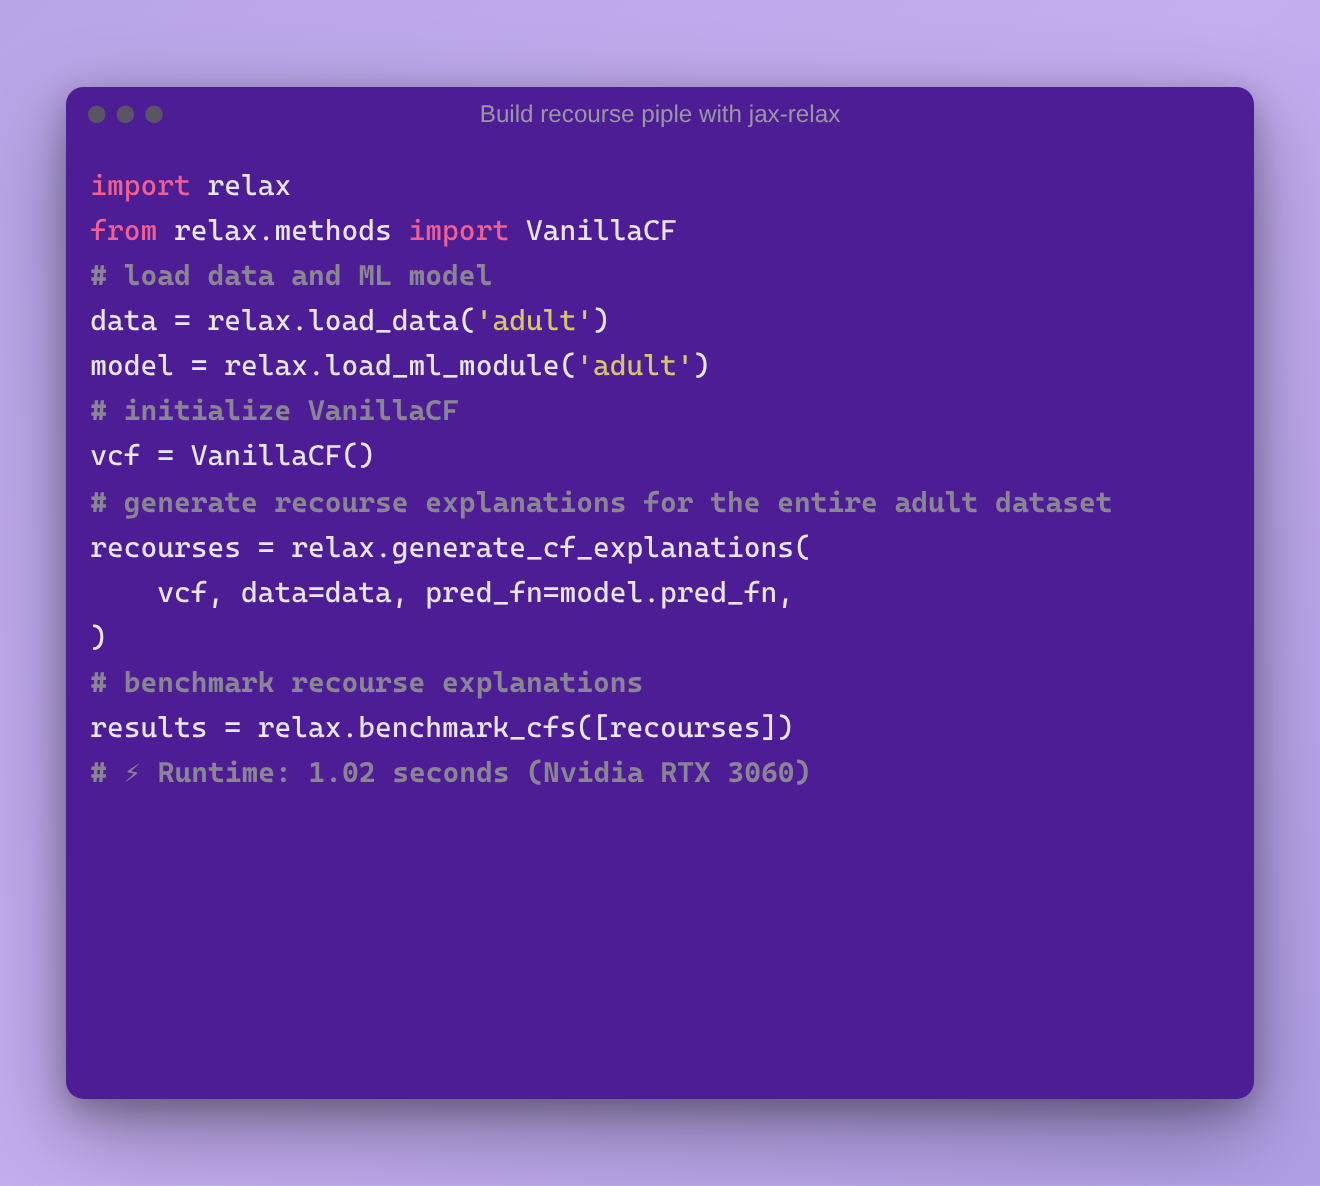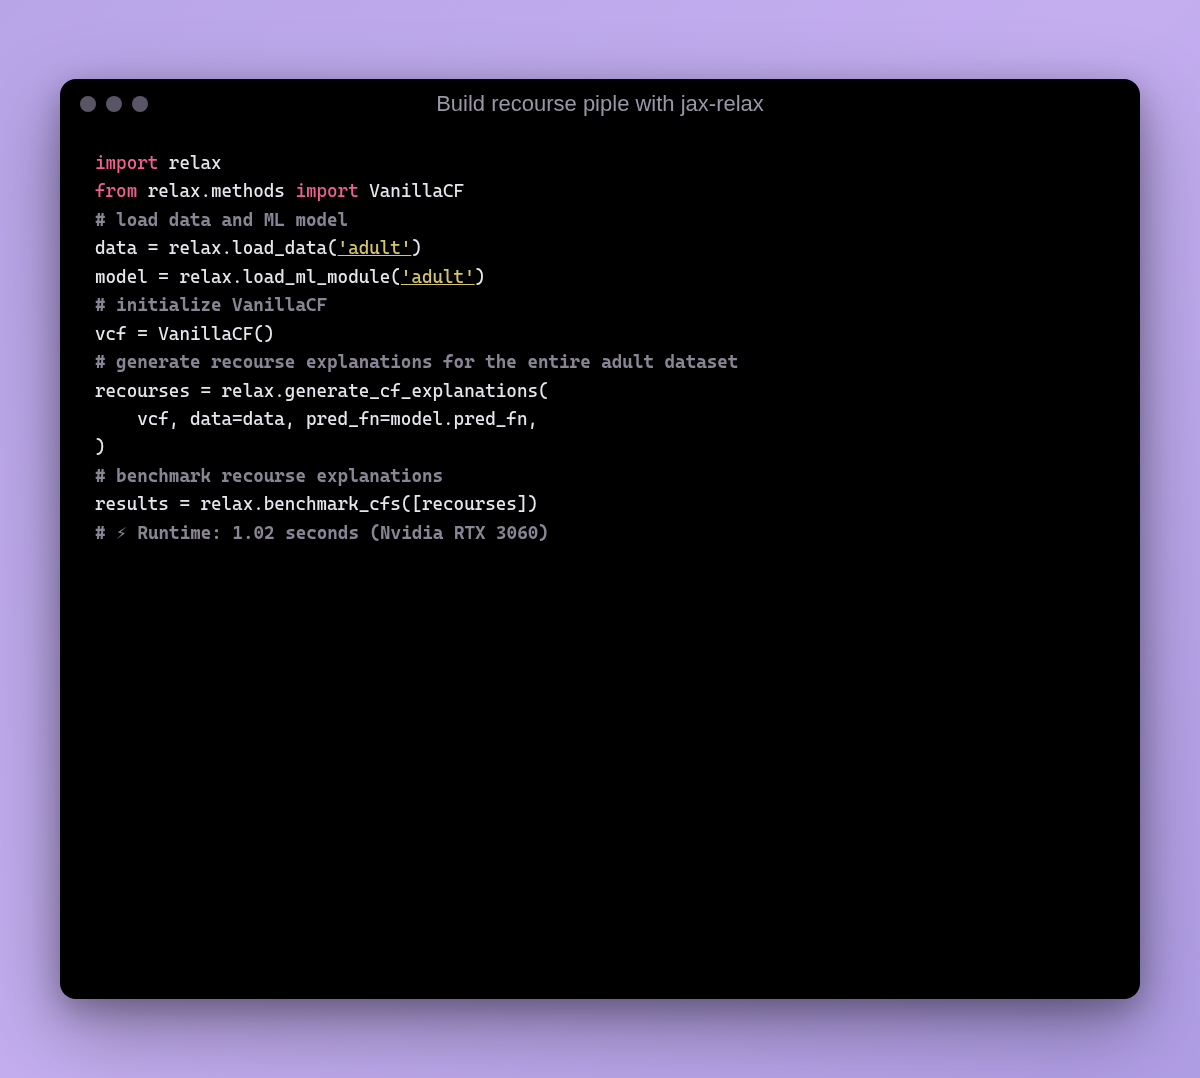--- a/index.html
+++ b/index.html
@@ -8,21 +8,21 @@
     height: 1078px;
     background: linear-gradient(135deg, #b8a5e8 0%, #c4aef0 50%, #b09ee5 100%);
     display: flex;
     align-items: center;
     justify-content: center;
     font-family: 'SF Mono', Monaco, 'Cascadia Code', 'Roboto Mono', Consolas, 'Courier New', monospace;
   }
   .window {
     width: 1080px;
     height: 920px;
-    background: #000000;
+    background: #4c1d95;
     border-radius: 16px;
     box-shadow: 0 30px 80px rgba(0,0,0,0.35), 0 10px 30px rgba(0,0,0,0.25);
     overflow: hidden;
     position: relative;
   }
   .titlebar {
     height: 50px;
     display: flex;
     align-items: center;
     padding: 0 20px;
@@ -43,29 +43,28 @@
   .title {
     flex: 1;
     text-align: center;
     color: #9b96a6;
     font-size: 22px;
     font-weight: 500;
     font-family: -apple-system, BlinkMacSystemFont, 'Segoe UI', sans-serif;
   }
   .code {
     padding: 20px 22px;
-    font-size: 18px;
+    font-size: 26px;
     line-height: 1.58;
     color: #e8e6ed;
     font-weight: 500;
     white-space: pre;
-    margin-left: 13px;
   }
   .kw { color: #f06191; }
-  .str { color: #d6c56a; text-decoration: underline; }
+  .str { color: #d6c56a; }
   .cm { color: #8a8594; font-weight: 700; }
   .line { display: block; }
 </style>
 </head>
 <body>
 
 <div class="window">
   <div class="titlebar">
     <div class="traffic-lights">
       <div class="dot"></div>

